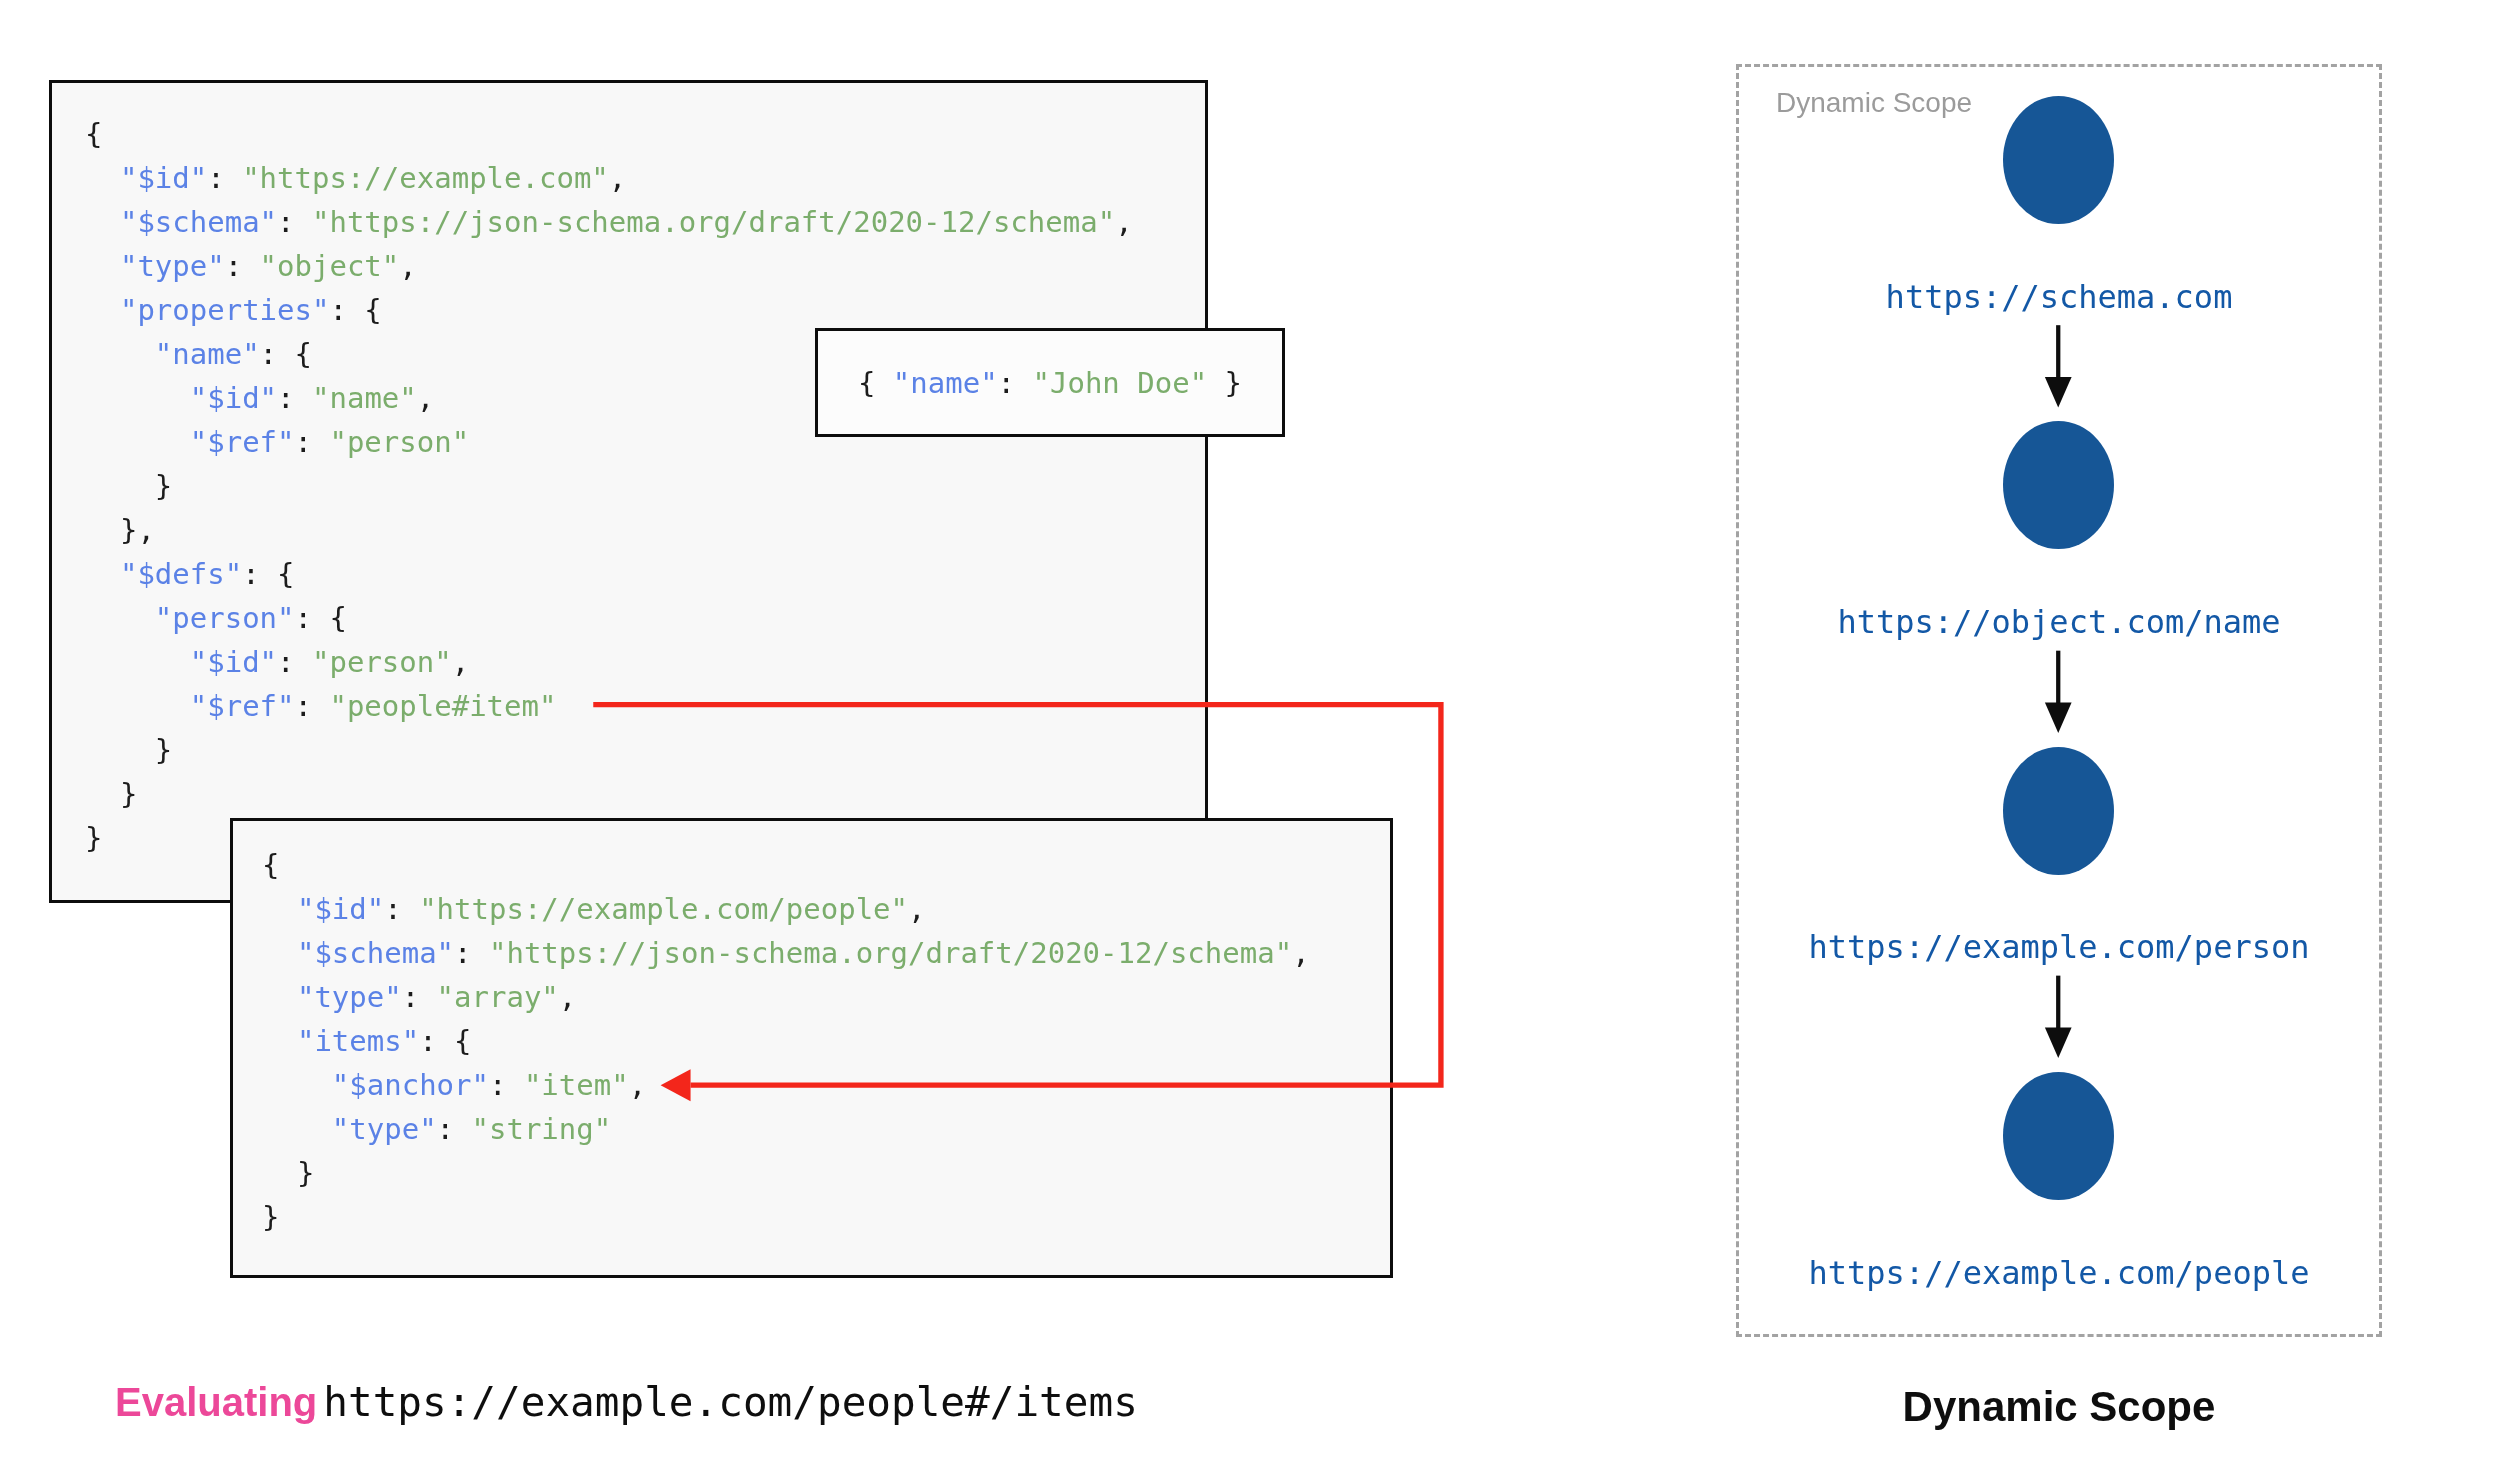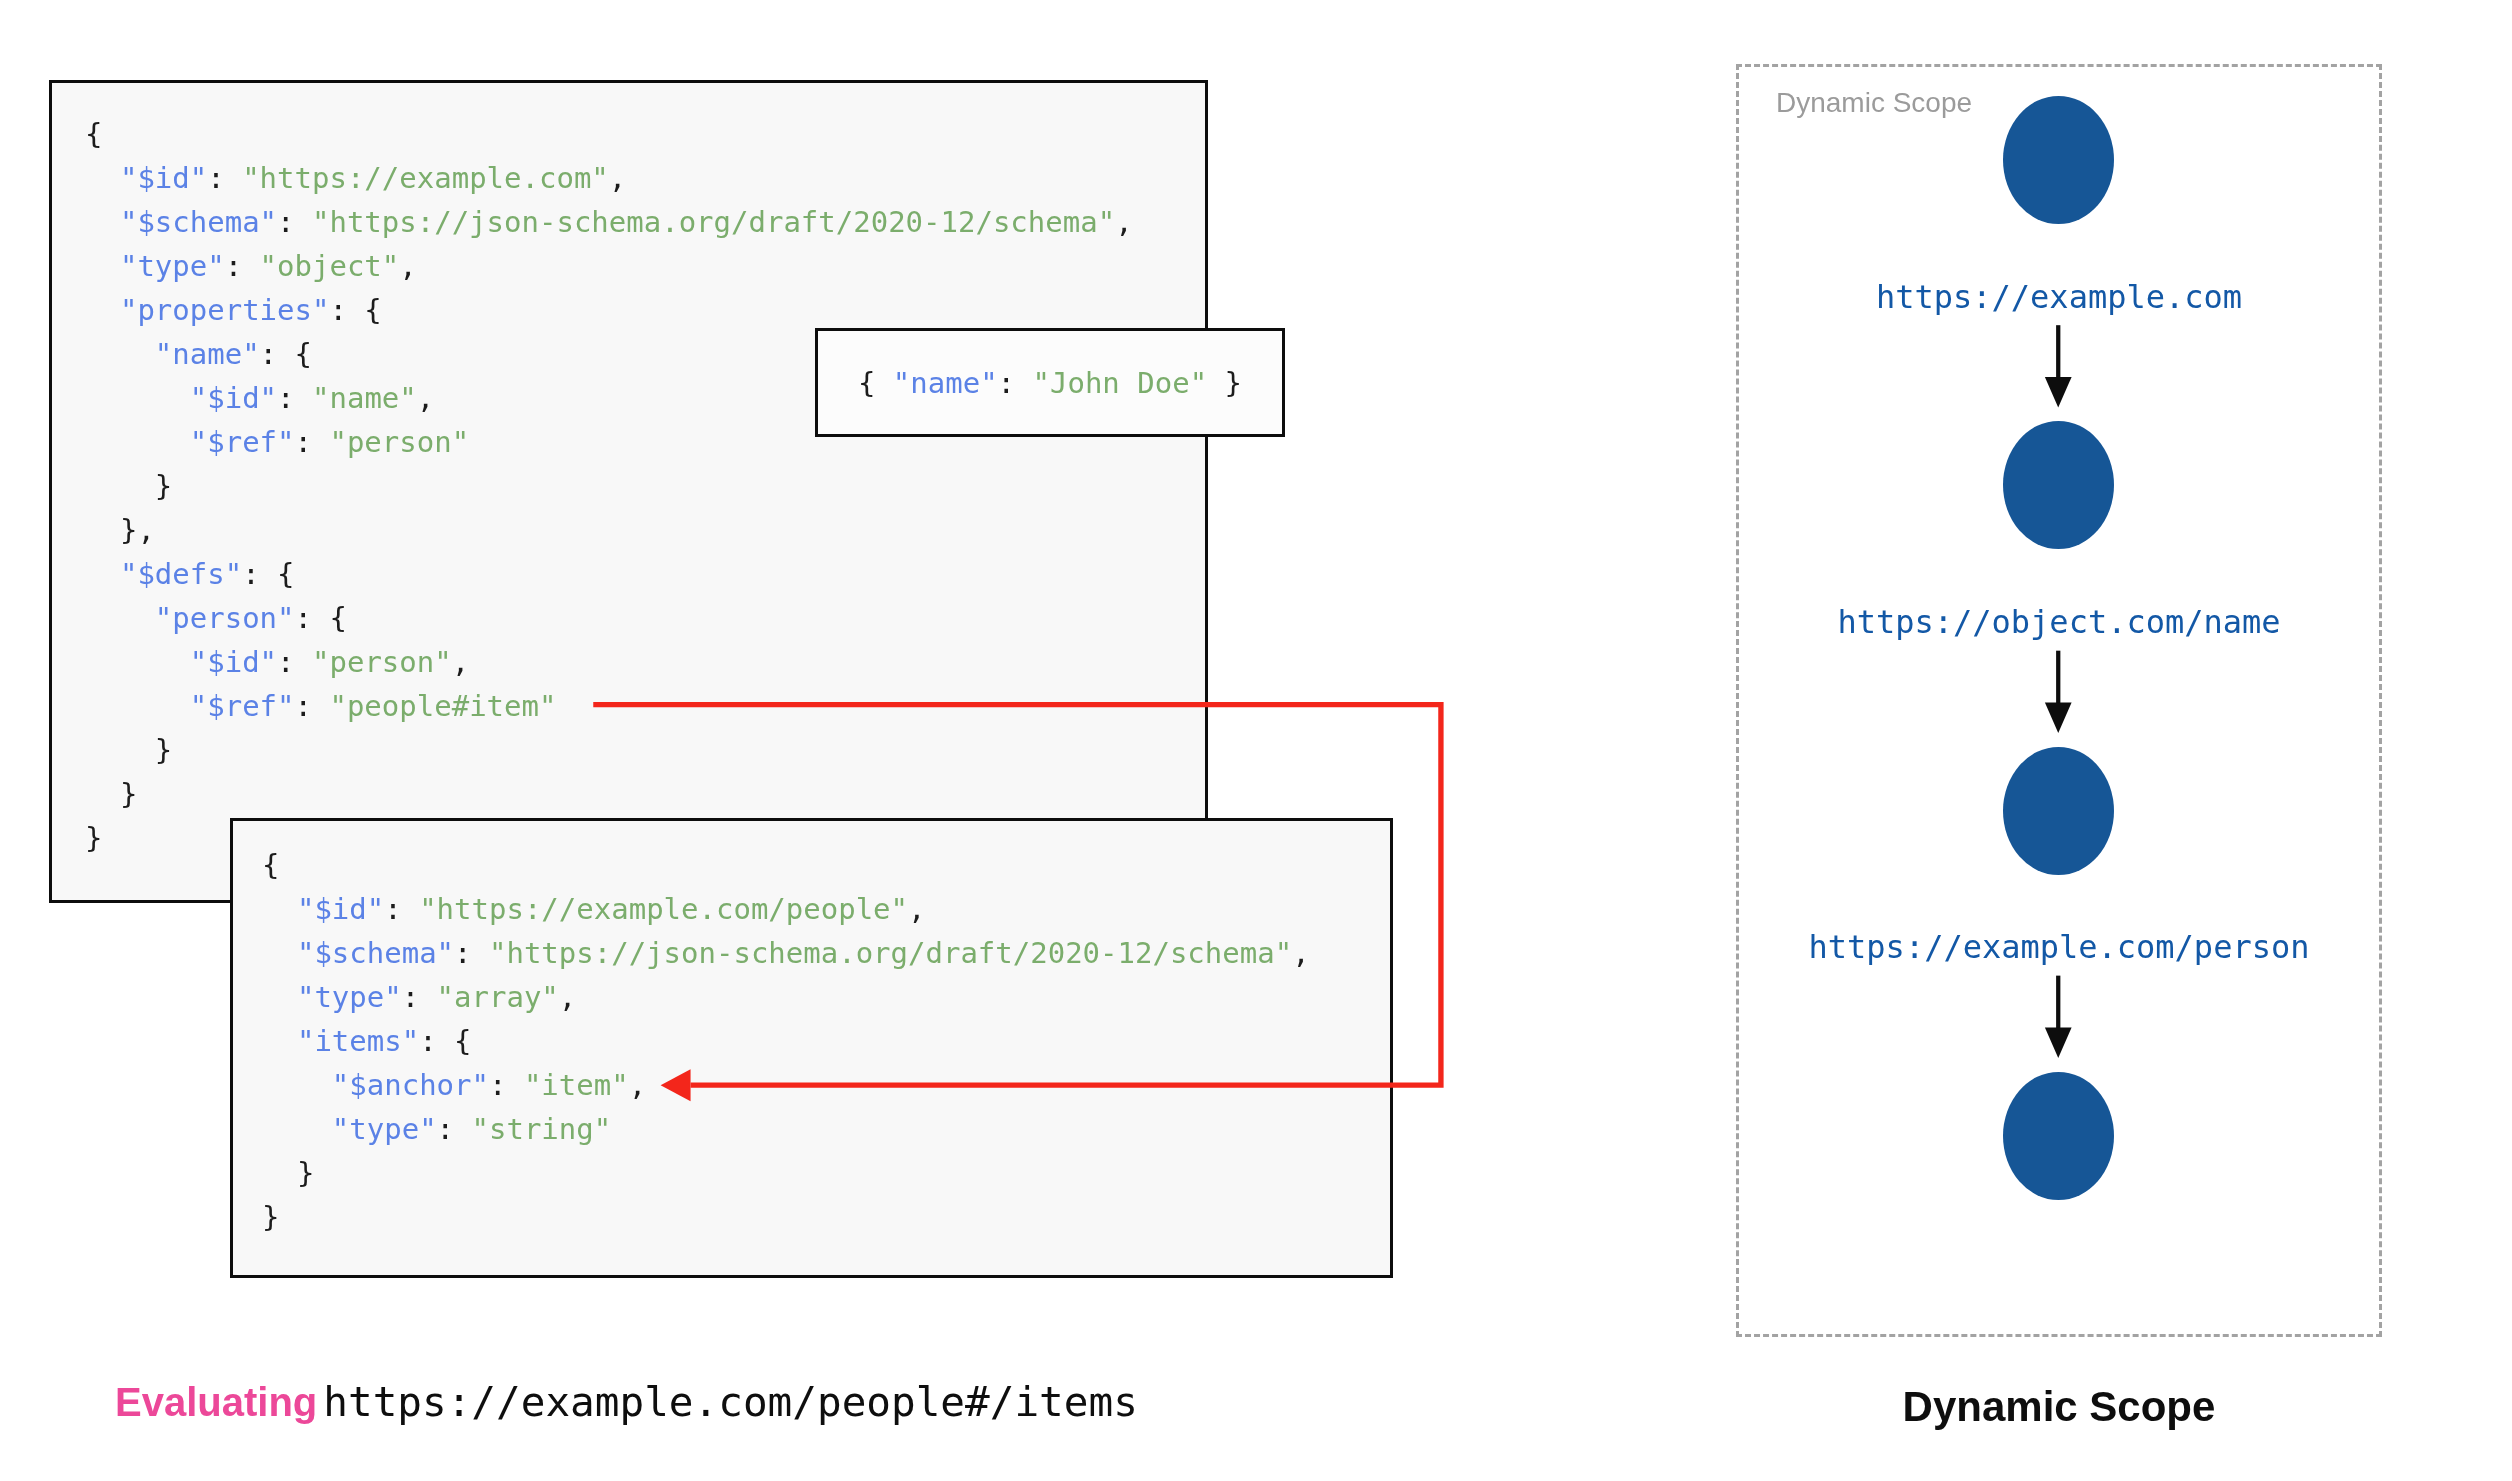--- a/index.html
+++ b/index.html
@@ -66,26 +66,27 @@
 
   <section class="panel blockB">
     <div class="code"><div class="code-line"><span class="tok-p">{</span></div><div class="code-line"><span class="tok-p">  </span><span class="tok-k">"$id"</span><span class="tok-p">: </span><span class="tok-s">"https://example.com/people"</span><span class="tok-p">,</span></div><div class="code-line"><span class="tok-p">  </span><span class="tok-k">"$schema"</span><span class="tok-p">: </span><span class="tok-s">"https://json-schema.org/draft/2020-12/schema"</span><span class="tok-p">,</span></div><div class="code-line"><span class="tok-p">  </span><span class="tok-k">"type"</span><span class="tok-p">: </span><span class="tok-s">"array"</span><span class="tok-p">,</span></div><div class="code-line"><span class="tok-p">  </span><span class="tok-k">"items"</span><span class="tok-p">: {</span></div><div class="code-line"><span class="tok-p">    </span><span class="tok-k">"$anchor"</span><span class="tok-p">: </span><span class="tok-s">"item"</span><span class="tok-p">,</span></div><div class="code-line"><span class="tok-p">    </span><span class="tok-k">"type"</span><span class="tok-p">: </span><span class="tok-s">"string"</span></div><div class="code-line"><span class="tok-p">  }</span></div><div class="code-line"><span class="tok-p">}</span></div></div>
   </section>
 
   <div class="scope-box">
     <div class="scope-watermark">Dynamic Scope</div>
   </div>
 
   <div class="node-circle c0"></div>
-  <div class="node-url u0">https://example.com</div>
+  <div class="node-url u0">https://schema.com</div>
   <div class="node-circle c1"></div>
   <div class="node-url u1">https://object.com/name</div>
   <div class="node-circle c2"></div>
   <div class="node-url u2">https://example.com/person</div>
   <div class="node-circle c3"></div>
+  <div class="node-url u3">https://example.com/people</div>
 
   <svg class="overlay" viewBox="0 0 4700 2772" xmlns="http://www.w3.org/2000/svg">
     <g>
       <path class="redline" d="M 1110 1318 H 2696 V 2030 H 1292"></path>
       <polygon class="redhead" points="1236,2030 1292,2000 1292,2060"></polygon>
     </g>
     <g>
       <line class="flowline" x1="3851" y1="608" x2="3851" y2="707"></line>
       <polygon class="flowhead" points="3851,762 3826,705 3876,705"></polygon>
     </g>

